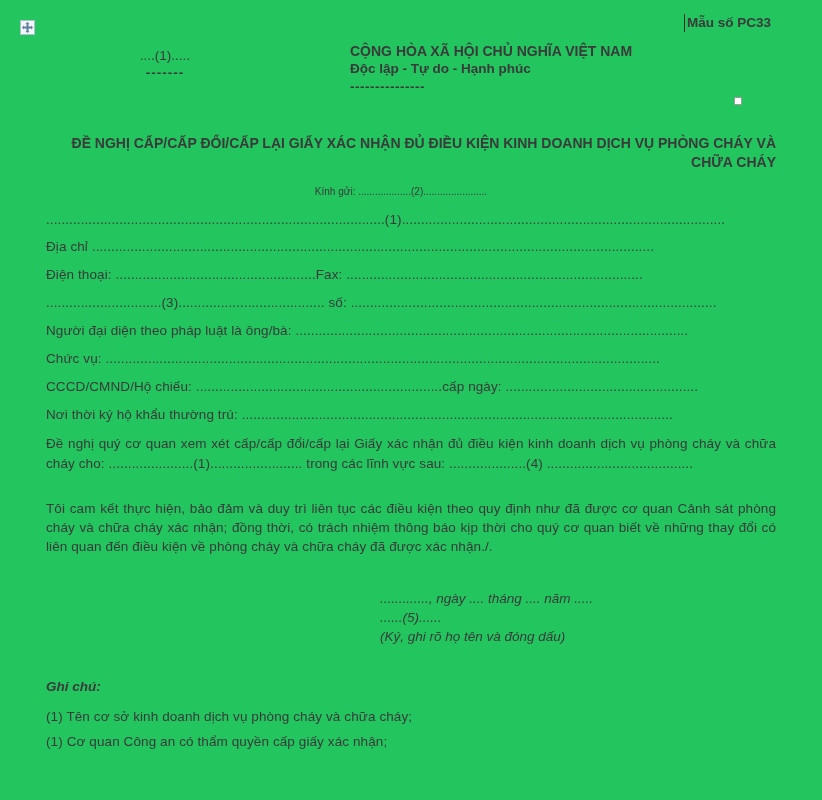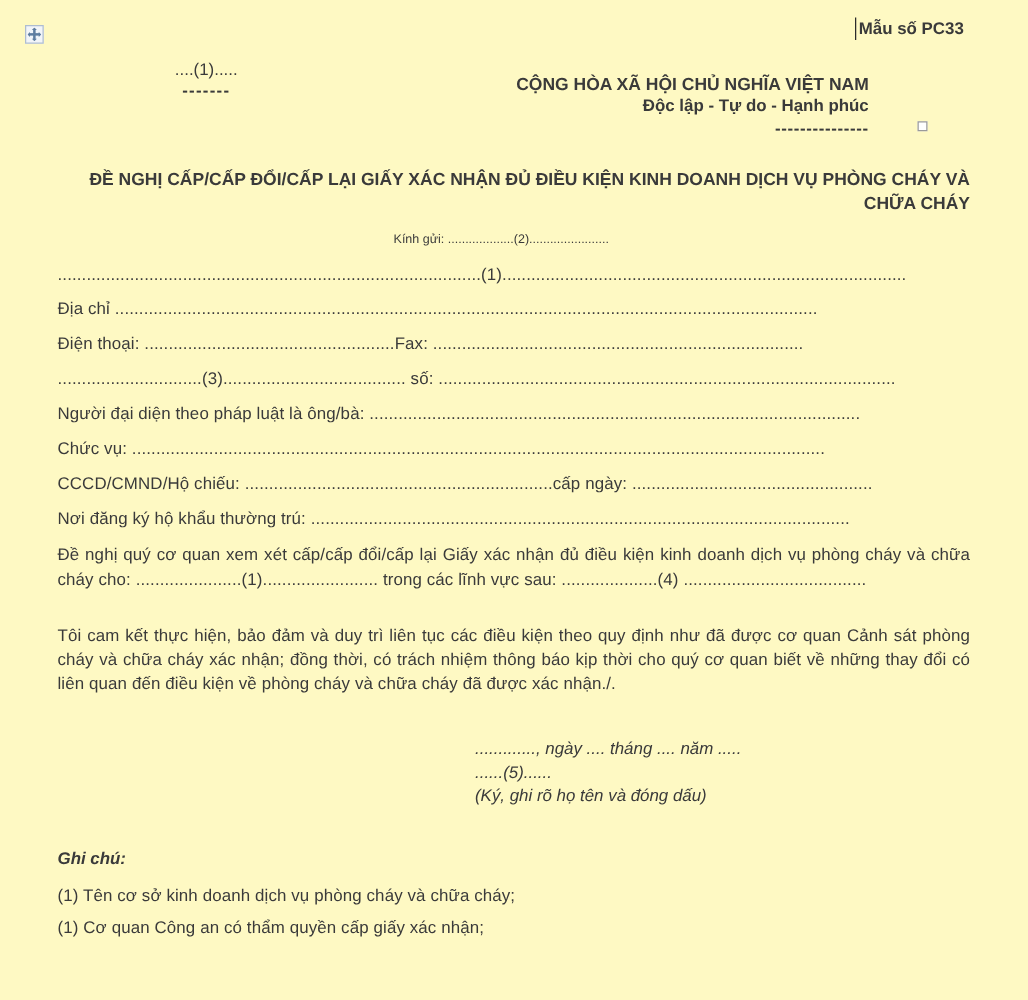--- a/index.html
+++ b/index.html
@@ -1,37 +1,37 @@
 <!DOCTYPE html>
 <html><head>
 <meta charset="utf-8">
 <style>
   html,body{margin:0;padding:0;background:#fff;}
   .page{
-    position:relative;width:822px;height:800px;background:#fef9c3;
+    position:relative;width:822px;height:800px;background:#22c55e;
     font-family:"Liberation Sans","DejaVu Sans",sans-serif;
     color:#3a3a3a;overflow:hidden;
   }
   .abs{position:absolute;}
   .fieldline{left:46px;width:760px;font-size:13.5px;white-space:nowrap;overflow:hidden;letter-spacing:0.1px;}
   .para{left:46px;width:730px;font-size:13.5px;text-align:justify;line-height:19px;letter-spacing:0.1px;}
   
   .move-handle{
     left:20px;top:20px;width:15px;height:15px;box-sizing:border-box;
     border:1px solid #aebdd0;background:#f2f5f9;display:flex;align-items:center;justify-content:center;
     cursor:move;
   }
   
   .caret{left:684px;top:14px;width:1px;height:18px;background:#2b2b2b;}
   .form-code{left:687px;top:15px;font-size:13.5px;font-weight:bold;white-space:nowrap;}
   
   .resize-handle{left:734px;top:97px;width:8px;height:8px;box-sizing:border-box;border:1px solid #9a9a9a;background:#fff;cursor:nwse-resize;}
   .hdr-left{left:85px;top:47px;width:160px;text-align:center;font-size:13.5px;line-height:17px;}
   .hdr-left .divider{font-weight:bold;letter-spacing:1px;}
-  .hdr-right{left:350px;top:58px;width:345px;text-align:right;line-height:18px;}
+  .hdr-right{left:350px;top:42px;width:345px;text-align:left;line-height:18px;}
   .hdr-right .l1{font-size:14px;font-weight:bold;white-space:nowrap;}
   .hdr-right .l2{font-size:13.5px;font-weight:bold;}
   .hdr-right .divider{font-size:13.5px;font-weight:bold;letter-spacing:0.5px;}
   .doc-title{left:46px;top:134px;width:730px;font-size:14px;font-weight:bold;text-align:right;line-height:19px;}
   .salutation{left:36px;top:186px;width:730px;text-align:center;font-size:10px;}
   .signature{left:380px;top:589px;width:360px;text-align:left;font-size:13.5px;font-style:italic;line-height:19px;}
   .notes-heading{left:46px;top:679px;font-size:13.5px;font-weight:bold;font-style:italic;}
   .note{left:46px;width:730px;font-size:13.5px;text-align:justify;line-height:19px;letter-spacing:0.1px;}
 </style>
 </head>
@@ -71,21 +71,21 @@
 
   <div class="abs salutation">Kính gửi: ...................(2).......................</div>
 
   <div class="abs fieldline" style="top:212px">........................................................................................(1)....................................................................................</div>
   <div class="abs fieldline" style="top:239px">Địa chỉ ..................................................................................................................................................</div>
   <div class="abs fieldline" style="top:267px">Điện thoại: ....................................................Fax: .............................................................................</div>
   <div class="abs fieldline" style="top:295px">..............................(3)...................................... số: ...............................................................................................</div>
   <div class="abs fieldline" style="top:323px">Người đại diện theo pháp luật là ông/bà: ......................................................................................................</div>
   <div class="abs fieldline" style="top:351px">Chức vụ: ................................................................................................................................................</div>
   <div class="abs fieldline" style="top:379px">CCCD/CMND/Hộ chiếu: ................................................................cấp ngày: ..................................................</div>
-  <div class="abs fieldline" style="top:407px">Nơi đăng ký hộ khẩu thường trú: ................................................................................................................</div>
+  <div class="abs fieldline" style="top:407px">Nơi thời ký hộ khẩu thường trú: ................................................................................................................</div>
 
   <div class="abs para" style="top:434px;line-height:20px">Đề nghị quý cơ quan xem xét cấp/cấp đổi/cấp lại Giấy xác nhận đủ điều kiện kinh doanh dịch vụ phòng cháy và chữa cháy cho: ......................(1)........................ trong các lĩnh vực sau: ....................(4) ......................................</div>
 
   <div class="abs para" style="top:499px">Tôi cam kết thực hiện, bảo đảm và duy trì liên tục các điều kiện theo quy định như đã được cơ quan Cảnh sát phòng cháy và chữa cháy xác nhận; đồng thời, có trách nhiệm thông báo kịp thời cho quý cơ quan biết về những thay đổi có liên quan đến điều kiện về phòng cháy và chữa cháy đã được xác nhận./.</div>
 
   <div class="abs signature">
     <div>............., ngày .... tháng .... năm .....</div>
     <div>......(5)......</div>
     <div>(Ký, ghi rõ họ tên và đóng dấu)</div>
   </div>

